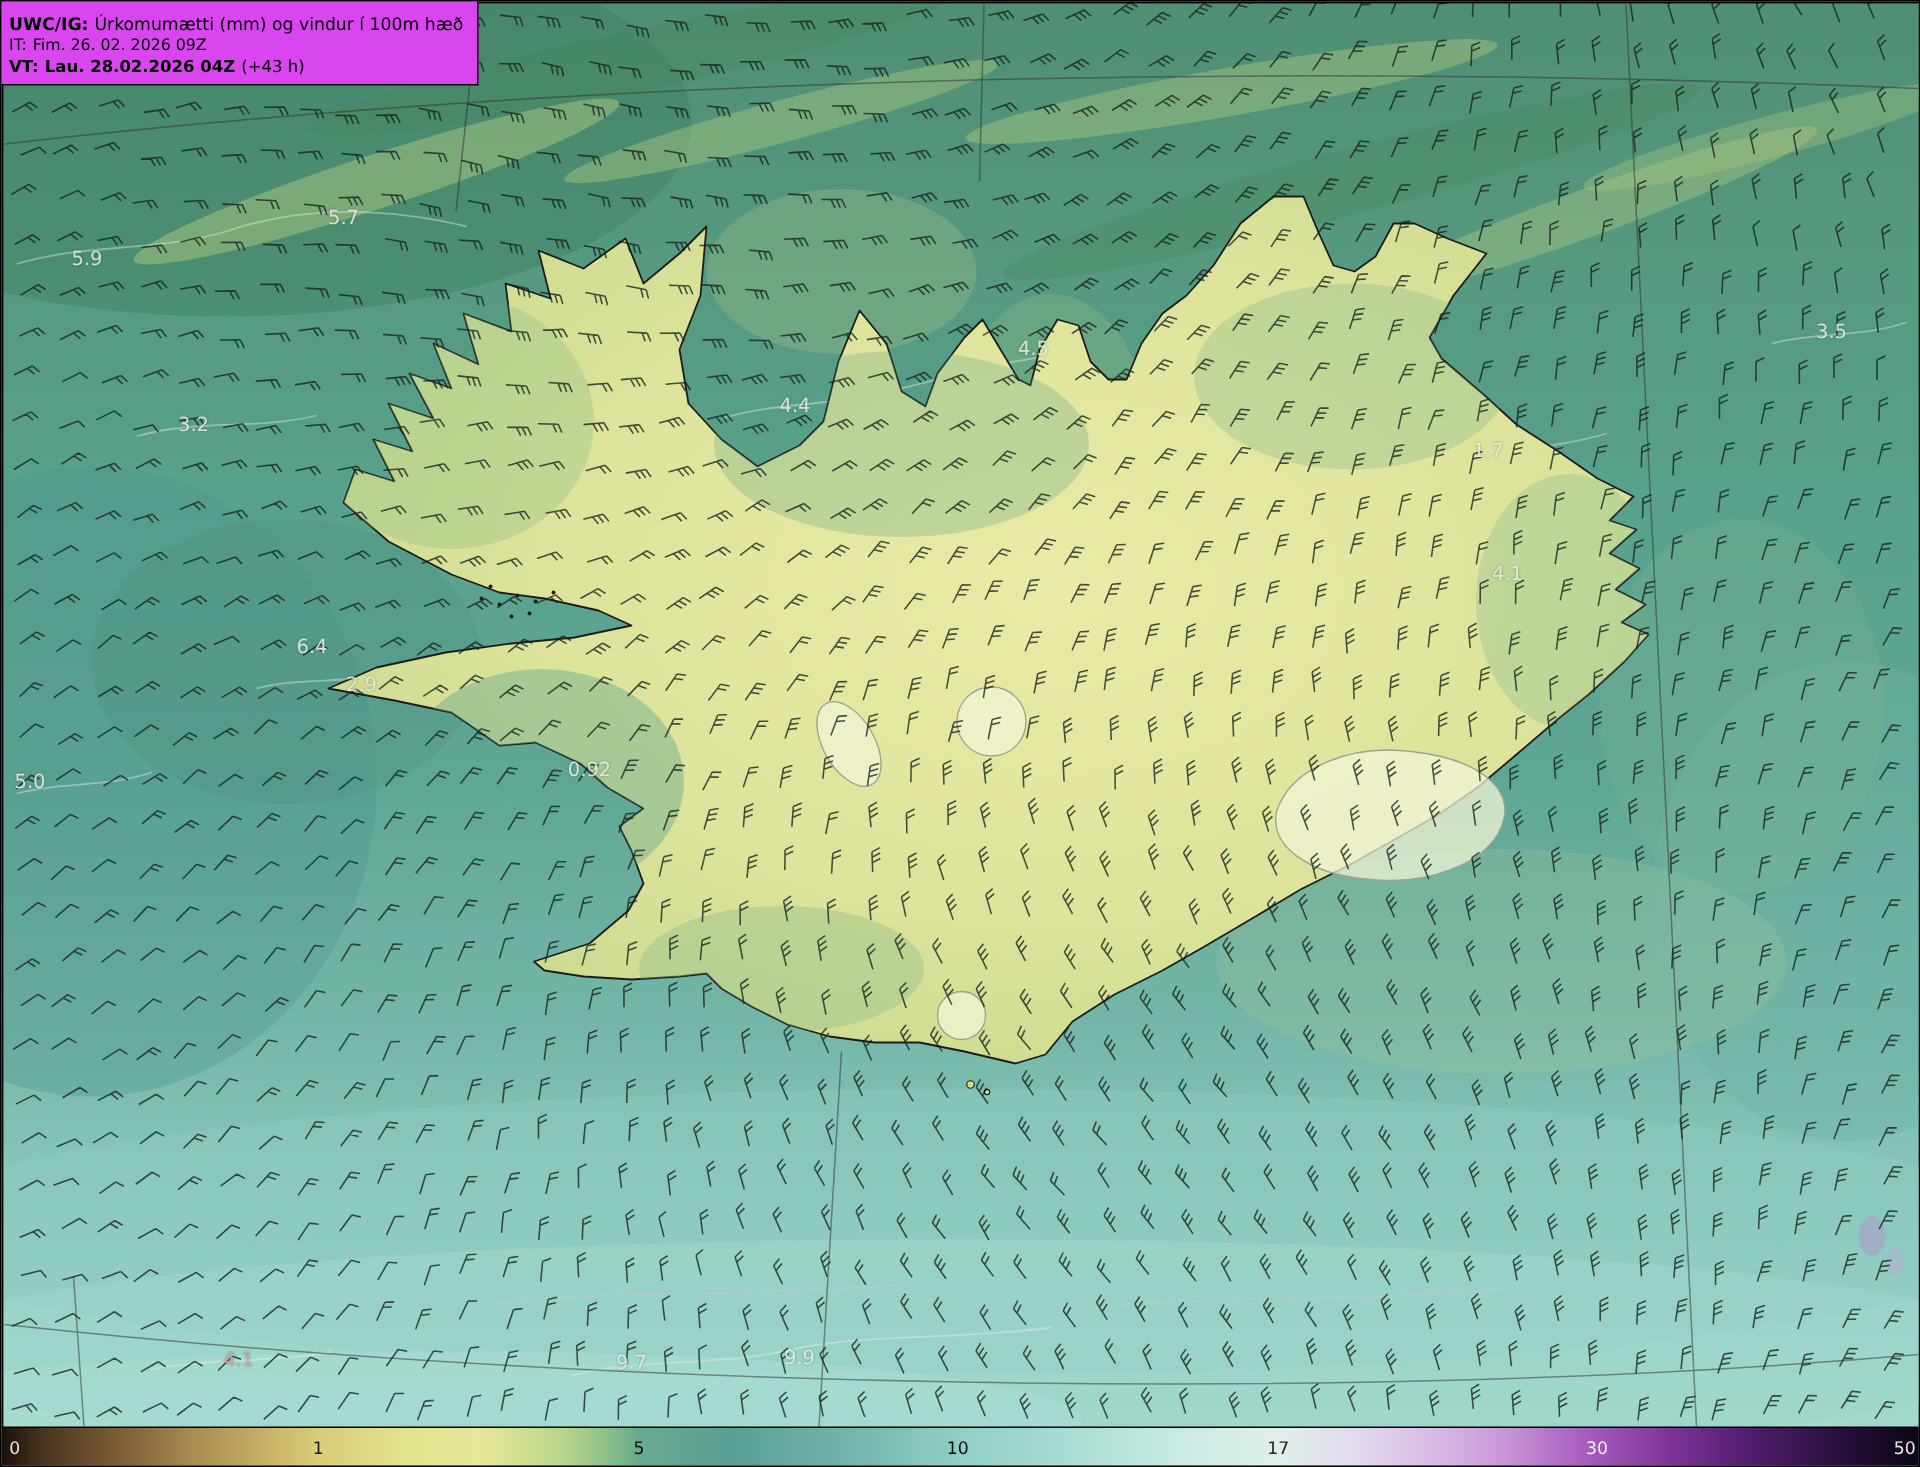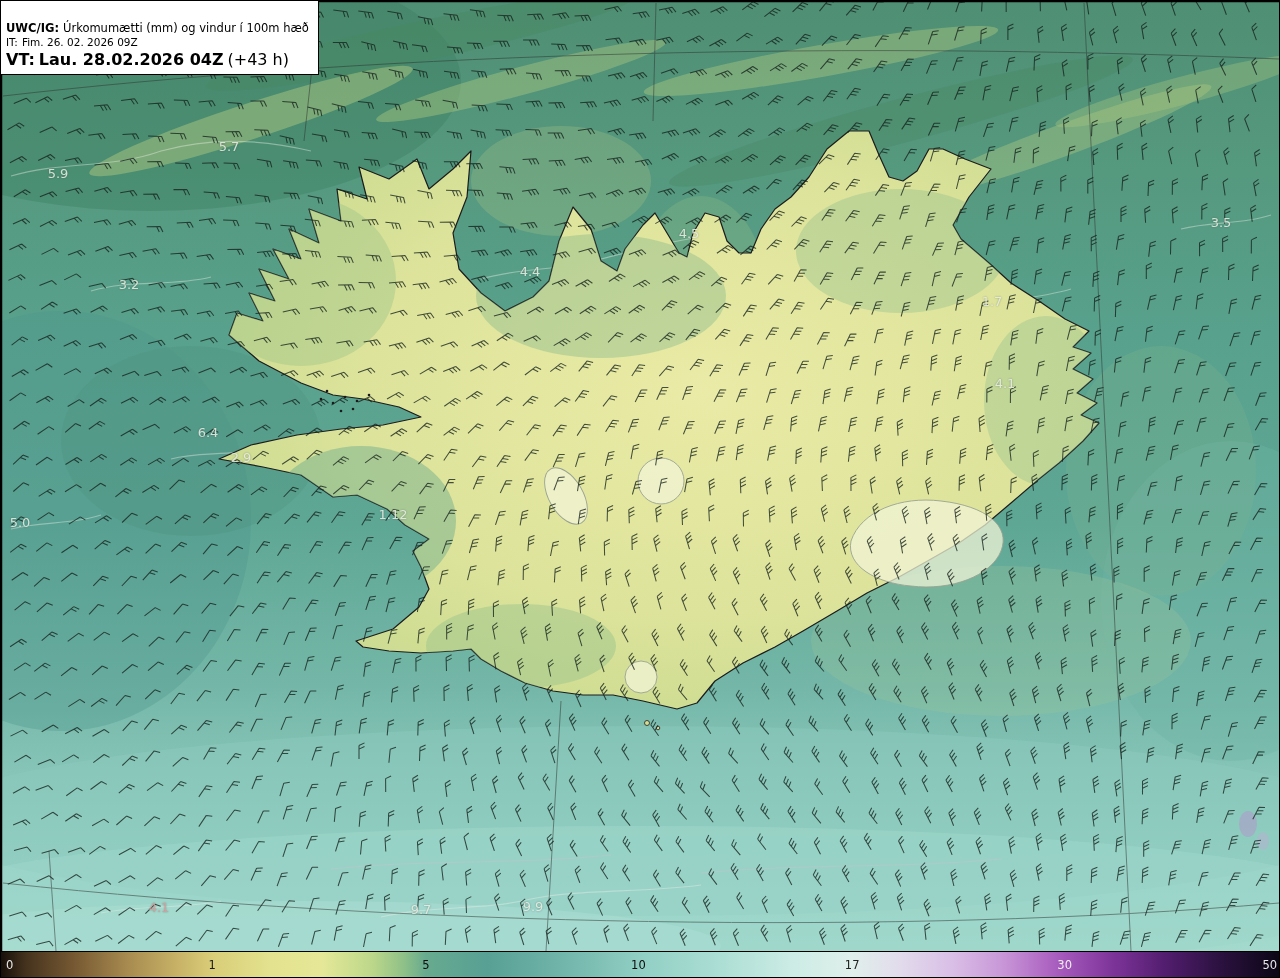--- a/index.html
+++ b/index.html
@@ -5,26 +5,26 @@
   html,body{margin:0;padding:0;background:#000;}
   #app{position:relative;width:1280px;height:978px;overflow:hidden;
        font-family:"DejaVu Sans",sans-serif;background:#5aa08d;
        border:1px solid #000;box-sizing:border-box;}
   #map-area{position:absolute;top:0;left:0;width:1280px;height:952px;}
   #map-svg{display:block;}
   #contour-labels{position:absolute;top:0;left:0;width:1280px;height:952px;pointer-events:none;}
   .contour-label{position:absolute;transform:translate(-50%,-50%);
        font-size:13px;color:#e9ece3;opacity:.88;white-space:nowrap;
        text-shadow:0 0 2px rgba(45,70,60,.55);}
-  #title-box{position:absolute;top:0;left:0;z-index:6;background:#ffffff;
+  #title-box{position:absolute;top:0;left:0;z-index:6;background:#d946ef;
        border-right:1px solid #000;border-bottom:1px solid #000;
-       padding:20px 9px 4px 5px;line-height:1.3;color:#000;}
+       padding:8px 9px 4px 5px;line-height:1.3;color:#000;}
   .t-line1{font-size:11.5px;}
   .t-line2{font-size:10.5px;}
-  .t-line3{font-size:16px;}
+  .t-line3{font-size:11px;}
   .bold{font-weight:bold;}
   .sp{margin-right:4px;}
   #colorbar{position:absolute;left:0;bottom:0;width:1280px;height:26px;
        border-top:1px solid #000;box-sizing:border-box;}
   #colorbar-gradient{position:absolute;left:0;top:0;right:0;bottom:0;}
   #colorbar-ticks{position:absolute;left:0;top:0;right:0;bottom:0;}
   .cb-tick{position:absolute;top:50%;font-size:11.5px;white-space:nowrap;}
 </style>
 </head>
 <body>
@@ -154,21 +154,21 @@
         <span class="contour-label" style="left: 228px; top: 145px;">5.7</span>
         <span class="contour-label" style="left: 128px; top: 283px;">3.2</span>
         <span class="contour-label" style="left: 529px; top: 270px;">4.4</span>
         <span class="contour-label" style="left: 688px; top: 232px;">4.5</span>
         <span class="contour-label" style="left: 1220px; top: 221px;">3.5</span>
         <span class="contour-label" style="left: 991px; top: 300px;">1.7</span>
         <span class="contour-label" style="left: 1004px; top: 382px;">4.1</span>
         <span class="contour-label" style="left: 207px; top: 431px;">6.4</span>
         <span class="contour-label" style="left: 240px; top: 456px; text-align: center;">2.9</span>
         <span class="contour-label" style="left: 19px; top: 521px;">5.0</span>
-        <span class="contour-label" style="left: 392px; top: 513px;">1.12</span>
+        <span class="contour-label" style="left: 392px; top: 513px;">0.92</span>
         <span class="contour-label" style="left: 158px; top: 906px; color: rgb(216, 154, 154);">4.1</span>
         <span class="contour-label" style="left: 420px; top: 908px; text-align: right;">9.7</span>
         <span class="contour-label" style="left: 532px; top: 905px;">9.9</span>
       </div>
   </div>
 
   <div id="title-box">
     <div class="t-line1">
       <span class="bold sp">UWC/IG:</span><span>Úrkomumætti (mm) og vindur í 100m hæð</span>
     </div>

